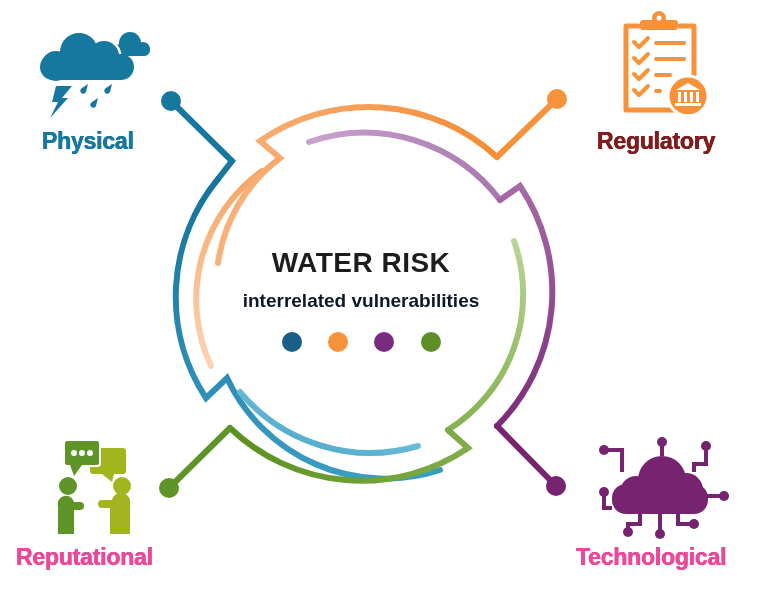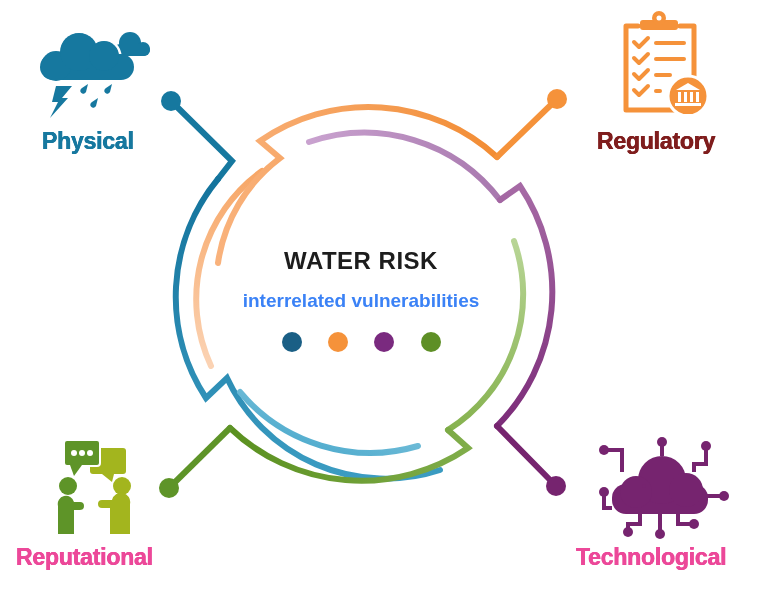--- a/index.html
+++ b/index.html
@@ -3,23 +3,23 @@
 <meta charset="utf-8">
 <style>
   html, body { margin: 0; padding: 0; background: #ffffff; }
   body { width: 768px; height: 597px; position: relative; overflow: hidden;
          font-family: "Liberation Sans", "DejaVu Sans", sans-serif; }
   .stage { position: absolute; left: 0; top: 0; width: 768px; height: 597px; }
   svg.ring { position: absolute; left: 0; top: 0; }
   .label { position: absolute; font-size: 23px; font-weight: bold; letter-spacing: -0.2px;
            text-shadow: 0.35px 0 0 currentColor, -0.35px 0 0 currentColor; white-space: nowrap; }
   .title { position: absolute; left: 230px; width: 262px; text-align: center; top: 247px;
-           font-size: 24px; font-weight: bold; color: #1d1d1d; letter-spacing: 0.5px; }
+           font-size: 28px; font-weight: bold; color: #1d1d1d; letter-spacing: 0.5px; }
   .subtitle { position: absolute; left: 220px; width: 282px; text-align: center; top: 290px;
-              font-size: 19px; font-weight: bold; color: #3b82f6; }
+              font-size: 19px; font-weight: bold; color: #0f172a; }
   .dots { position: absolute; left: 280px; top: 332px; width: 170px; height: 22px; }
   .dot { position: absolute; top: 0; width: 20px; height: 20px; border-radius: 50%; }
   .icon { position: absolute; }
 </style>
 </head>
 <body>
 
 <div class="stage">
 
   <svg class="ring" width="768" height="597" viewBox="0 0 768 597">

